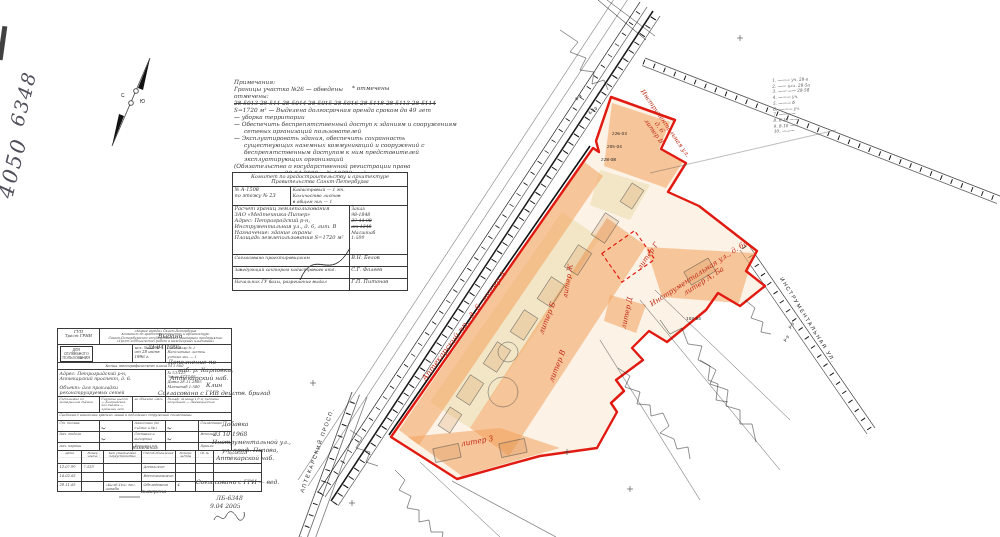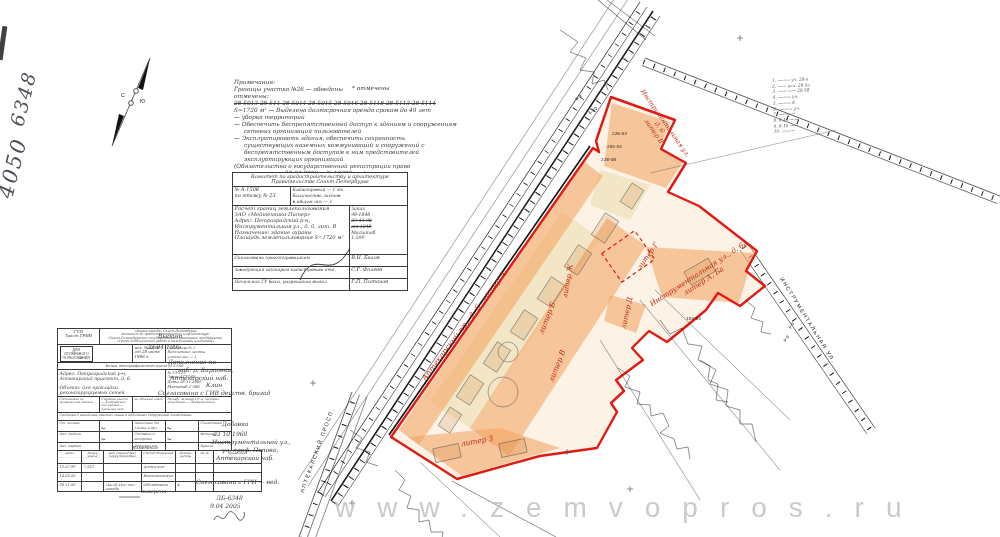--- a/index.html
+++ b/index.html
@@ -410,15 +410,14 @@
   <div class="abs hw" style="left:216px;top:494px;font-size:6px;z-index:3">ЛБ-6348</div>
   <div class="abs hw" style="left:210px;top:502px;font-size:6px;z-index:3">9.04       2005</div>
   <div class="abs hw" style="left:141px;top:488px;font-size:5px;z-index:3">выверено</div>
   <svg class="abs" style="left:118px;top:495px;z-index:3" width="24" height="4">
       <line x1="1" y1="2" x2="22" y2="2" stroke="#444" stroke-width="0.7"></line>
     </svg>
   <svg class="abs" style="left:212px;top:508px;z-index:3" width="34" height="18">
     <path d="M2,12 C6,2 10,16 14,8 S22,4 26,11 c3,4 8,-2 6,-7" stroke="#333" stroke-width="0.8" fill="none"></path>
   </svg>
 
-  <div class="abs wm" style="left:335px;top:492px;z-index:5;opacity:.9">www.zemvopros.ru</div>
 
 </div>
 
 </body></html>

